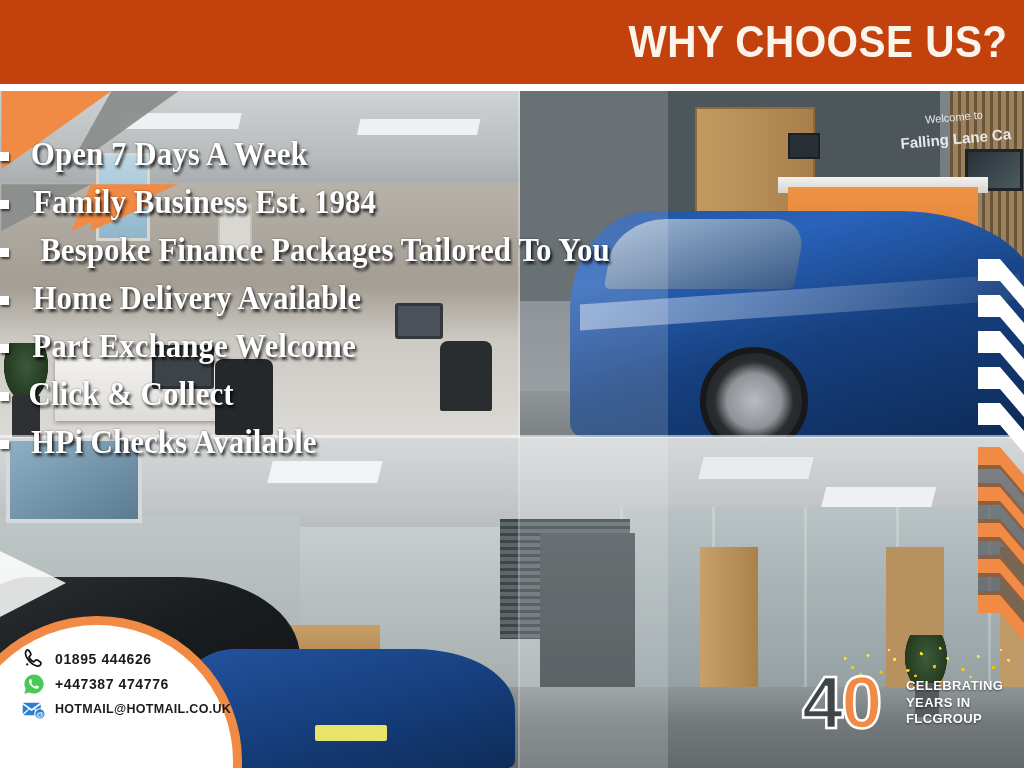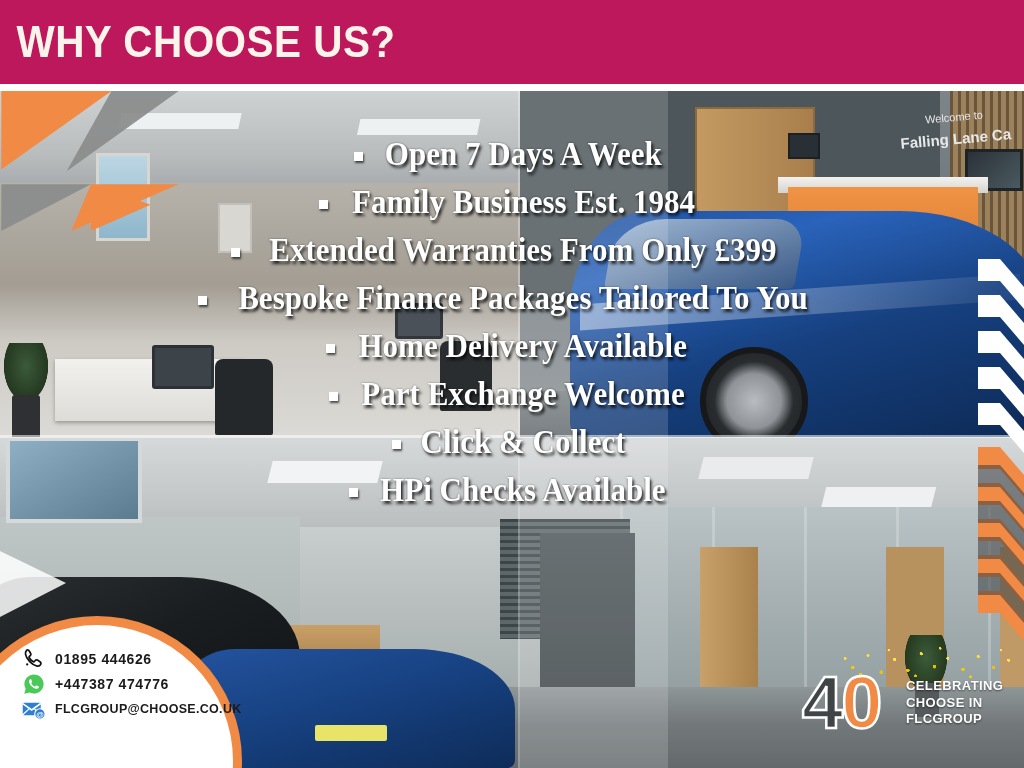--- a/index.html
+++ b/index.html
@@ -7,22 +7,22 @@
   body { font-family:"Liberation Sans", sans-serif; }
 
   #poster {
     position:relative; width:1024px; height:768px; overflow:hidden;
     background:#ffffff;
   }
 
   
   .header-band {
     position:absolute; left:0; top:0; width:1024px; height:84px;
-    background:#be185d;
-    display:flex; align-items:center; justify-content:flex-start;
+    background:#c2410c;
+    display:flex; align-items:center; justify-content:flex-end;
   }
   .header-title {
     font-family:"Liberation Sans", sans-serif;
     font-weight:bold;
     font-size:44px;
     letter-spacing:0.5px;
     color:#faf4ea;
     text-transform:uppercase;
     transform:scaleX(0.92);
     white-space:nowrap;
@@ -271,21 +271,21 @@
 
   
   .corner-tl { position:absolute; left:0; top:0; width:180px; height:140px; }
 
   
   .chev-wrap { position:absolute; right:0; top:0; width:80px; height:677px; overflow:hidden; }
 
   
   .bullets {
     position:absolute; left:0; top:91px; width:1024px; height:677px;
-    display:flex; flex-direction:column; align-items:center;
+    display:flex; flex-direction:column; 
     justify-content:flex-start;
     padding-top:47px;
     pointer-events:none;
   }
   .bullet-row {
     display:flex; align-items:center; gap:13px;
     margin-bottom:15px;
     white-space:nowrap;
   }
   .bullet-mark {
@@ -481,24 +481,20 @@
     <div class="bullet-row">
       <span class="bullet-mark"></span>
       <span class="bullet-text">Open 7 Days A Week</span>
     </div>
     <div class="bullet-row">
       <span class="bullet-mark"></span>
       <span class="bullet-text">Family Business Est. 1984</span>
     </div>
     <div class="bullet-row">
       <span class="bullet-mark"></span>
-      <span class="bullet-text">Extended Warranties From Only £399</span>
-    </div>
-    <div class="bullet-row">
-      <span class="bullet-mark"></span>
       <span class="bullet-text">Bespoke Finance Packages Tailored To You</span>
     </div>
     <div class="bullet-row">
       <span class="bullet-mark"></span>
       <span class="bullet-text">Home Delivery Available</span>
     </div>
     <div class="bullet-row">
       <span class="bullet-mark"></span>
       <span class="bullet-text">Part Exchange Welcome</span>
     </div>
@@ -534,35 +530,35 @@
     </div>
 
     <div class="contact-row">
       <svg class="contact-ico" viewBox="0 0 26 24">
         <rect x="0.8" y="5.2" width="19.5" height="13.5" rx="1.2" fill="#2f7fd1"></rect>
         <path d="M0.8 6.1 10.5 13 20.3 6.1" fill="none" stroke="#ffffff" stroke-width="1.8"></path>
         <path d="M0.8 18.2 8 11.6M20.3 18.2 13.2 11.6" fill="none" stroke="#ffffff" stroke-width="1.4"></path>
         <circle cx="19.4" cy="17.4" r="5.6" fill="#2f7fd1" stroke="#ffffff" stroke-width="1.2"></circle>
         <text x="19.4" y="20.6" font-family="Liberation Sans, sans-serif" font-size="8.4" font-weight="bold" fill="#ffffff" text-anchor="middle">@</text>
       </svg>
-      <span class="contact-txt email">FLCGROUP@CHOOSE.CO.UK</span>
+      <span class="contact-txt email">HOTMAIL@HOTMAIL.CO.UK</span>
     </div>
 
   </div>
 
   <div class="logo40">
     <div class="logo40-shade"></div>
     <div class="logo40-sparks"></div>
     <div class="logo40-num">
       <span class="num-4">4</span>
       <span class="num-0">0</span>
     </div>
     <div class="logo40-txt">
       <div>CELEBRATING</div>
-      <div>CHOOSE IN</div>
+      <div>YEARS IN</div>
       <div>FLCGROUP</div>
     </div>
   </div>
 
   <div class="header-band">
     <div class="header-title">WHY CHOOSE US?</div>
   </div>
   <div class="header-gap"></div>
 
 </div>

